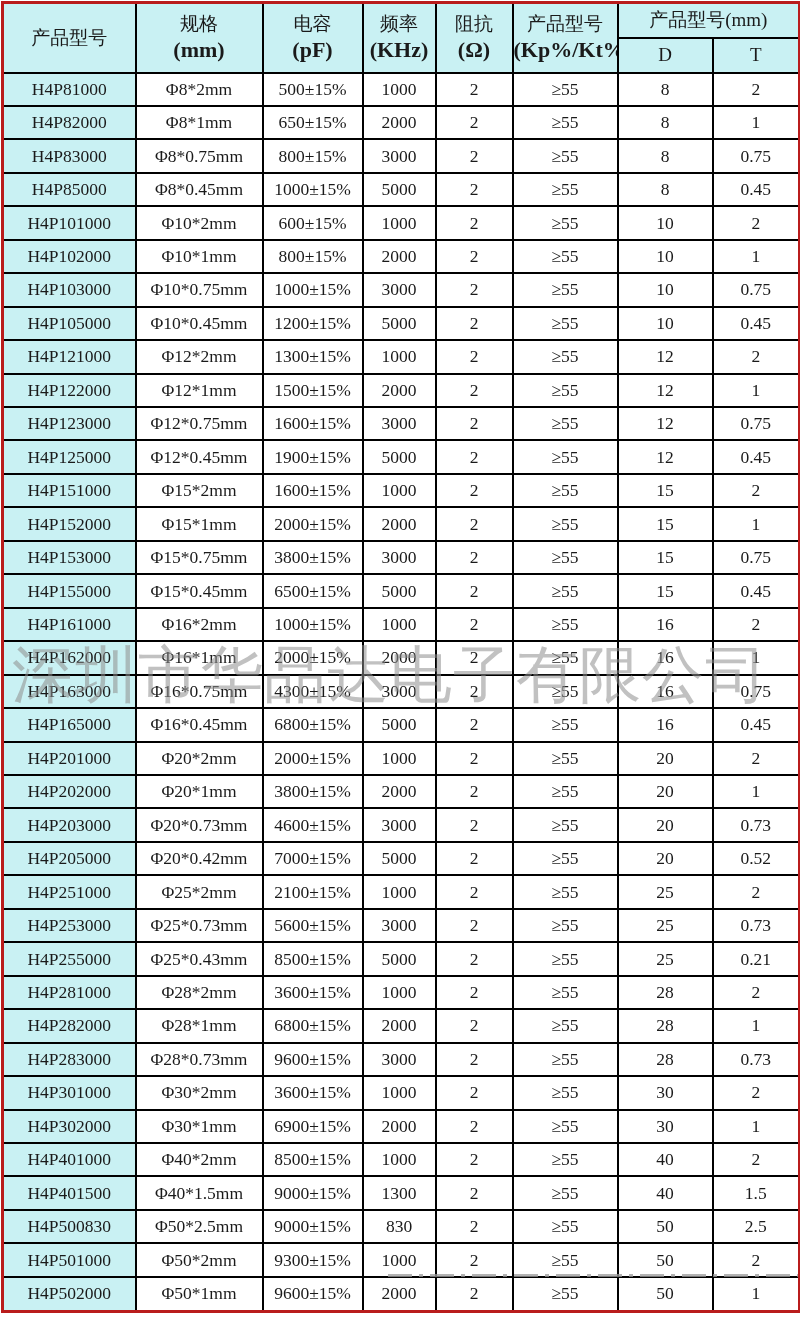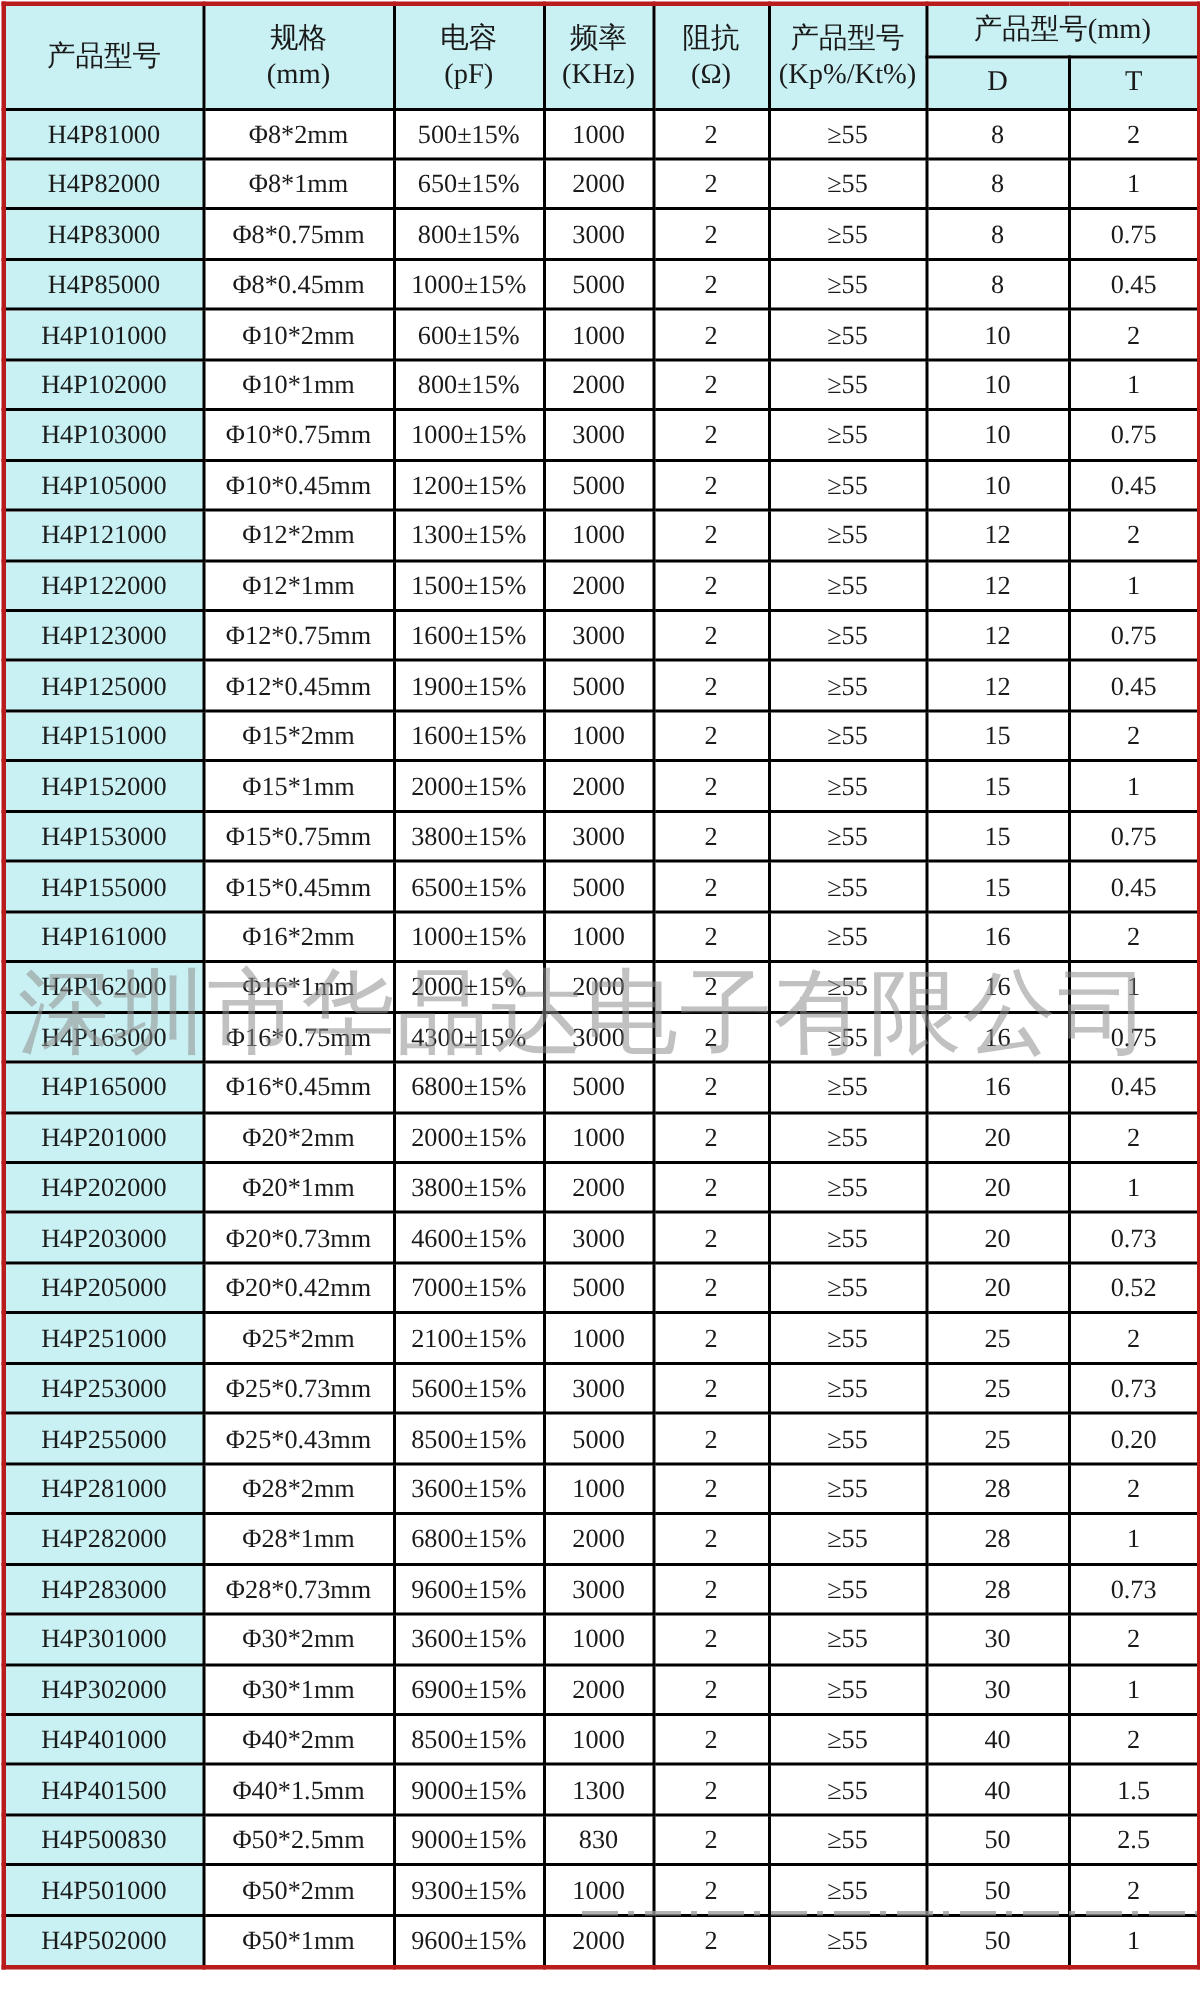--- a/index.html
+++ b/index.html
@@ -27,21 +27,21 @@
     color: #1a1a1a;
     overflow: hidden;
     white-space: nowrap;
   }
   .spec-table th {
     background: #c9f1f3;
     font-weight: normal;
     font-size: 19px;
     line-height: 1.25;
   }
-  .spec-table th .sub { font-size: 19px; }
+  .spec-table th .sub { font-size: 22px; font-weight: bold; }
   .spec-table td {
     background: #ffffff;
     font-size: 17.5px;
   }
   .spec-table td.model-cell {
     background: #c9f1f3;
     margin-left: 40px;
   }
   tr.hdr-row-1 { height: 35px; }
   tr.hdr-row-2 { height: 35px; }
@@ -390,21 +390,21 @@
         <td>0.73</td>
       </tr>
       <tr>
         <td class="model-cell">H4P255000</td>
         <td>Φ25*0.43mm</td>
         <td>8500±15%</td>
         <td>5000</td>
         <td>2</td>
         <td>≥55</td>
         <td>25</td>
-        <td>0.20</td>
+        <td>0.21</td>
       </tr>
       <tr>
         <td class="model-cell">H4P281000</td>
         <td>Φ28*2mm</td>
         <td>3600±15%</td>
         <td>1000</td>
         <td>2</td>
         <td>≥55</td>
         <td>28</td>
         <td>2</td>

